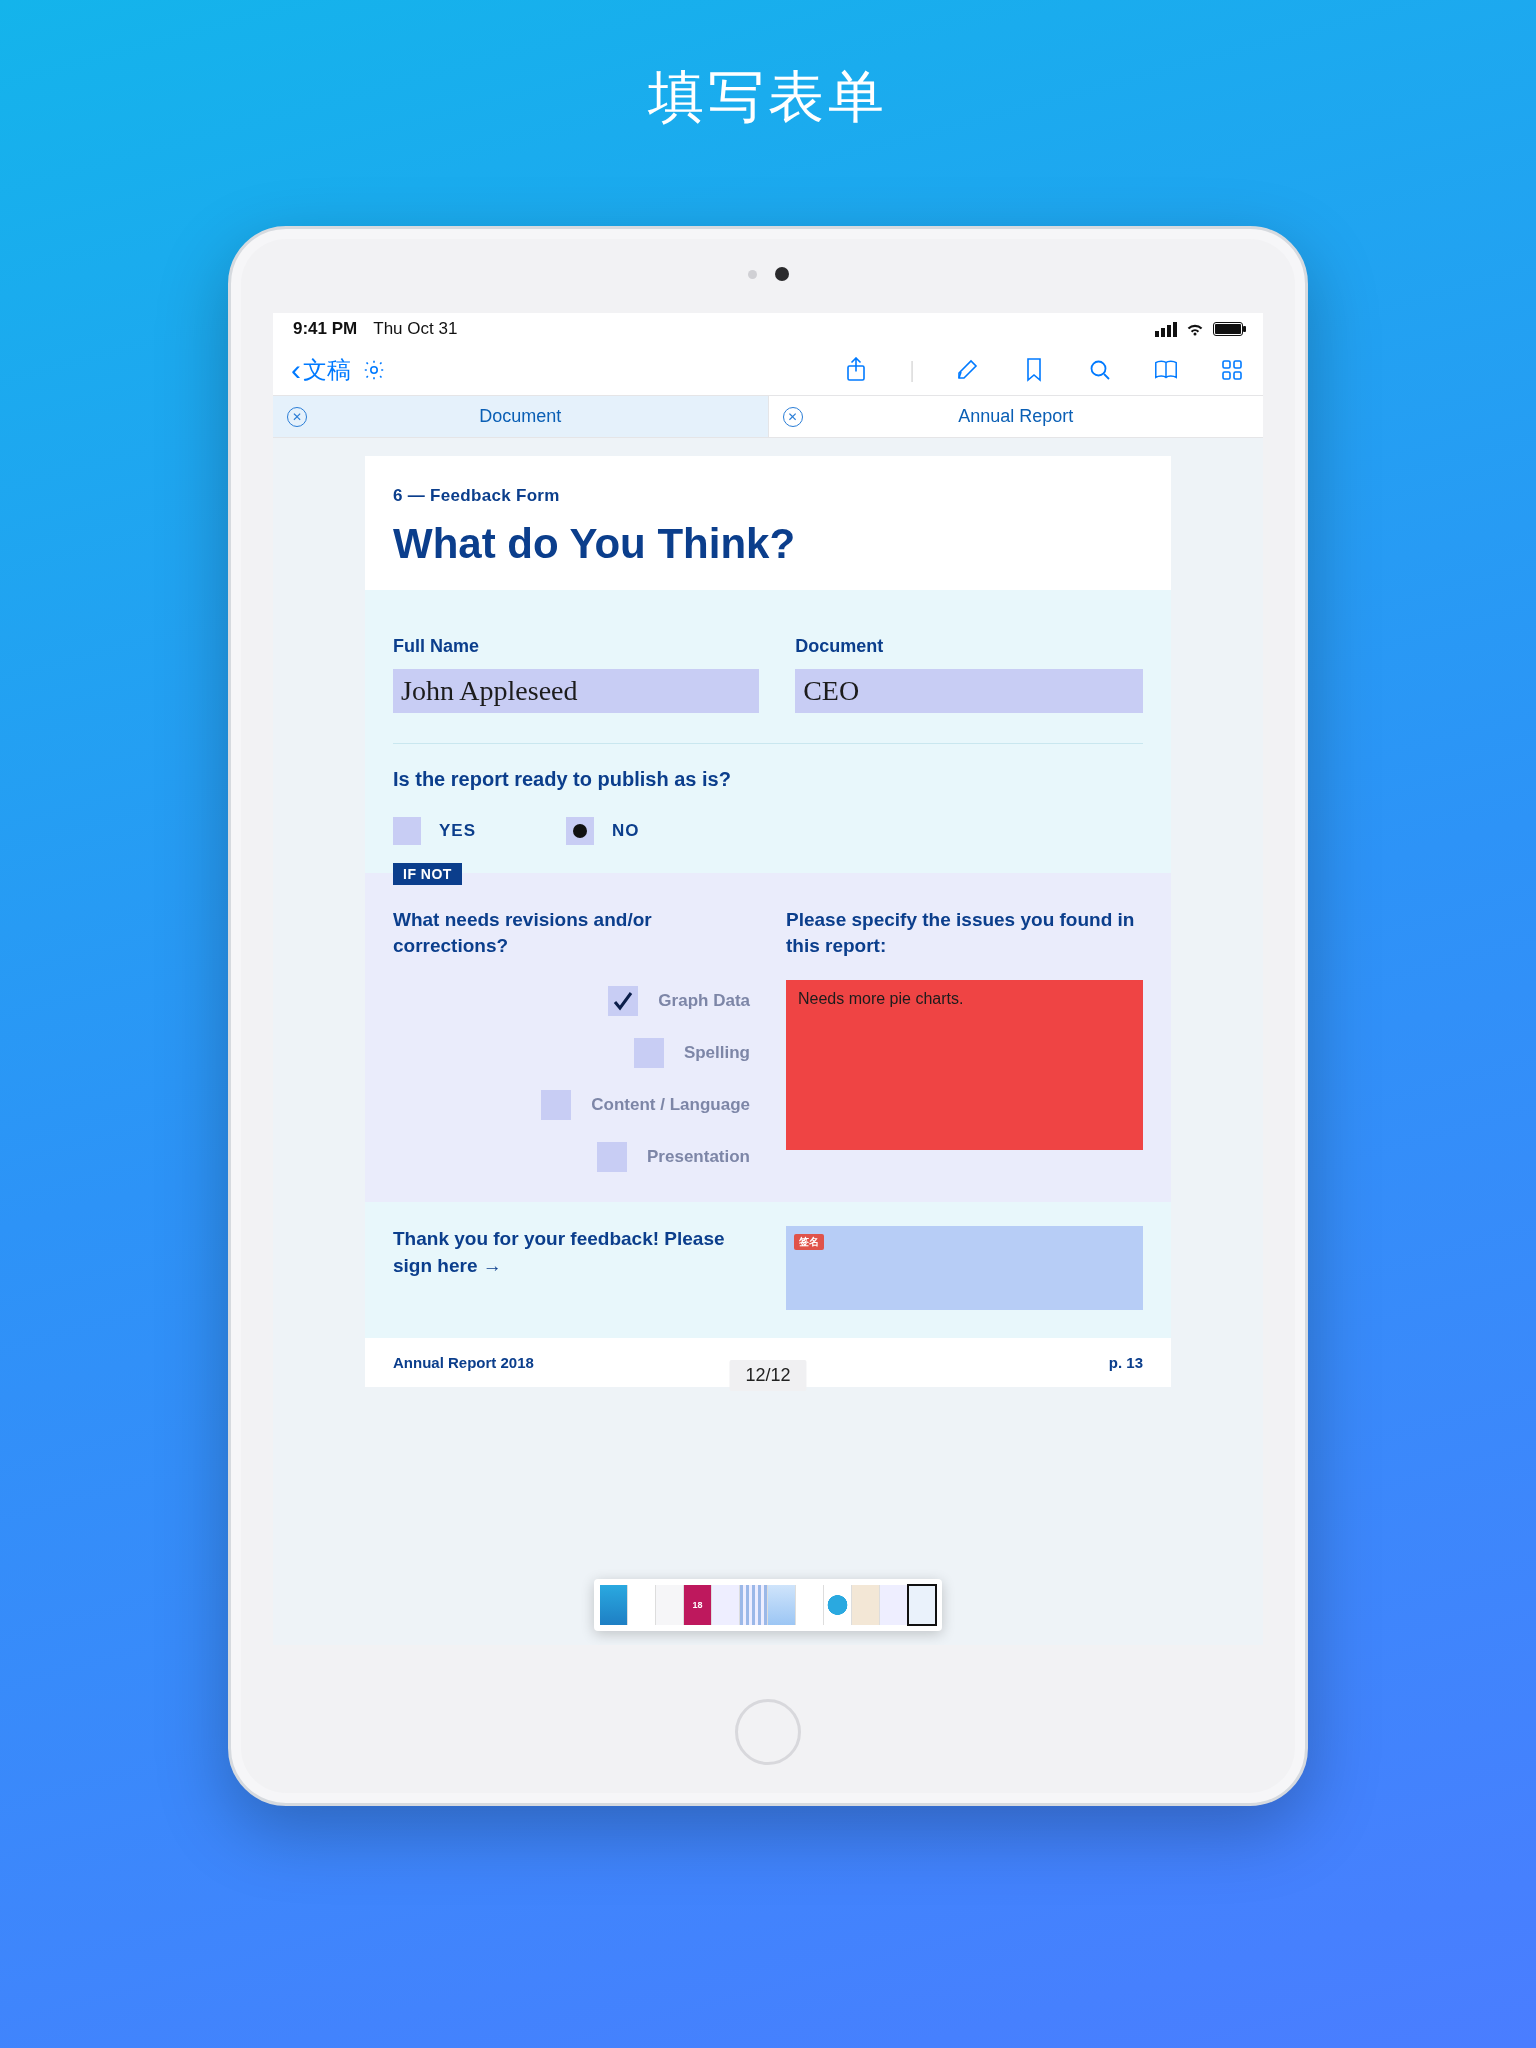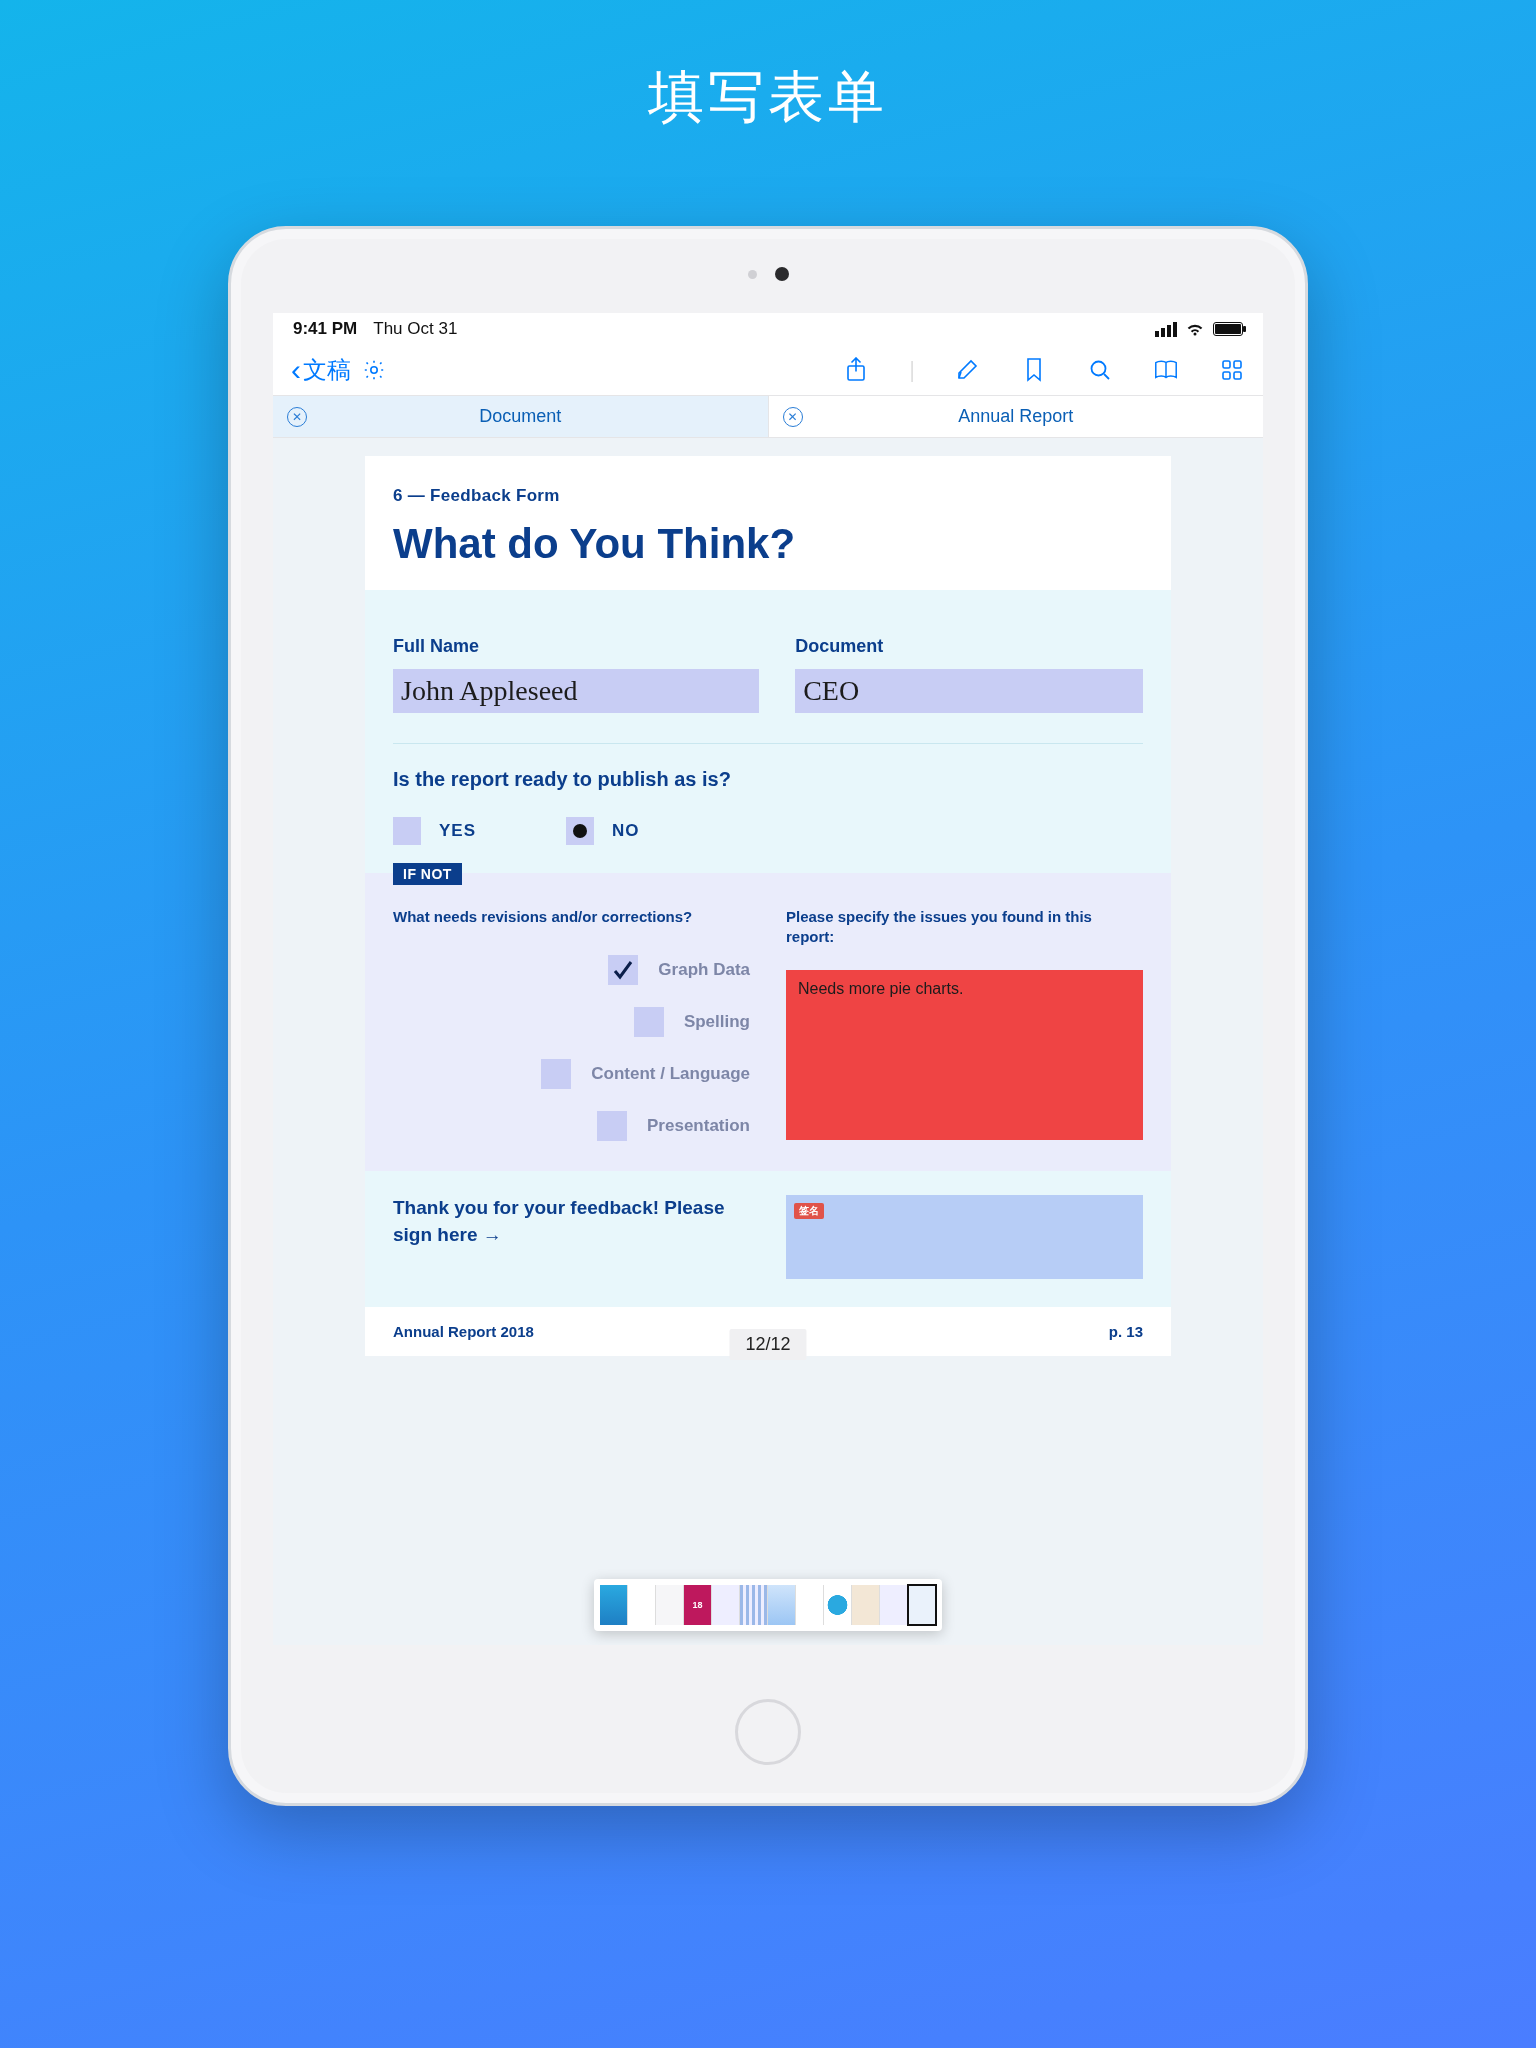--- a/index.html
+++ b/index.html
@@ -106,21 +106,21 @@
   .radio-label { color:#0b3e8c; font-weight:700; font-size:17px; letter-spacing:1px; }
 
   .if-not-badge {
     position:absolute; left:28px; bottom:-12px;
     background:#0b3e8c; color:#fff; font-size:14px; font-weight:700;
     padding:3px 10px; letter-spacing:.5px;
   }
 
   .section-b { background:#eaecfb; padding: 34px 28px 30px 28px; display:flex; gap:36px; }
   .col { flex:1; }
-  .col-q { color:#0b3e8c; font-weight:700; font-size:15px; line-height:1.35; }
+  .col-q { color:#0b3e8c; font-weight:700; font-size:19px; line-height:1.35; }
   .check-list { margin-top:28px; display:flex; flex-direction:column; gap:22px;align-items:flex-end; }
   .check-item { display:flex; align-items:center; gap:20px; }
   .check-box { width:30px; height:30px; background:#c8cdf4; display:flex; align-items:center; justify-content:center; }
   .check-box.checked svg { stroke:#0b1e4a; }
   .check-label { color:#7d86a7; font-weight:700; font-size:17px; }
   .textarea {
     margin-top:22px; background:#ef4444; height:170px; padding:10px 12px;
     font-size:16px; color:#1c1c1c; font-family: Arial, sans-serif;
   }
 

